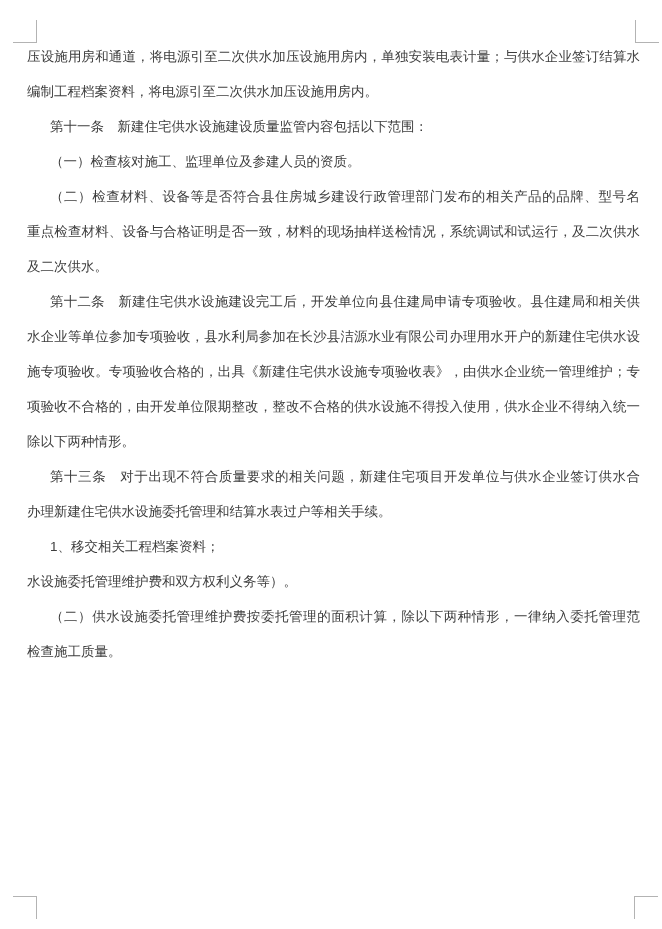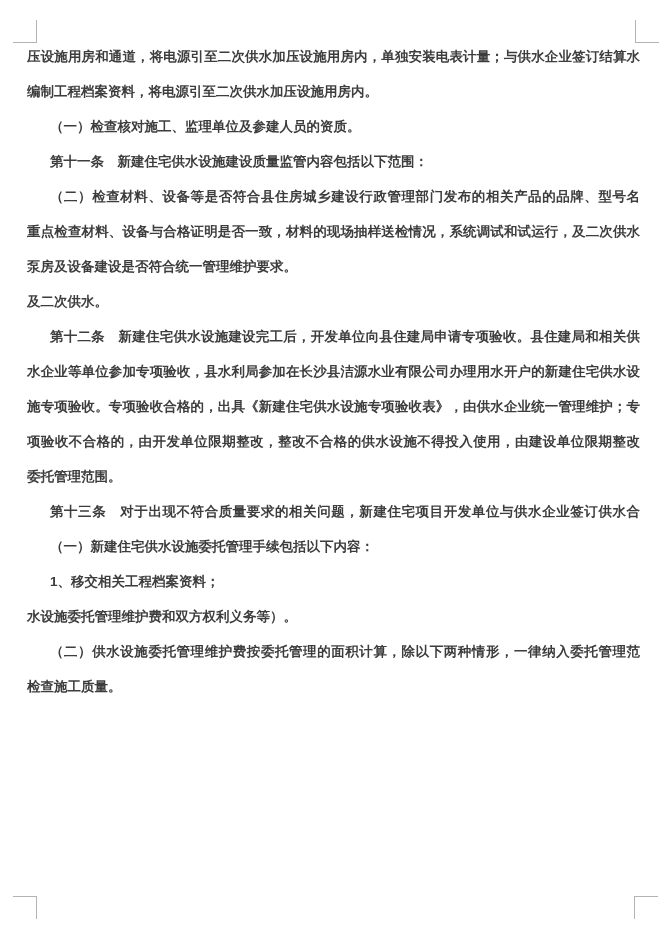--- a/index.html
+++ b/index.html
@@ -4,21 +4,21 @@
 <style>
   html,body{
     margin:0;padding:0;background:#ffffff;
     width:662px;height:929px;overflow:hidden;
     font-family:"Liberation Sans",sans-serif;
   }
   .page{
     position:relative;width:662px;height:929px;background:#ffffff;
   }
   .content{
-    position:absolute;left:27px;top:39px;width:613px;font-weight:bold;
+    position:absolute;left:27px;top:39px;width:613px;
   }
   .line{
     height:35px;line-height:35px;font-size:13.5px;
     color:var(--text-color,#3d3d3d);
     white-space:nowrap;
   }
   .line.indent{text-indent:1.7em;}
   .line.fill{
     white-space:normal;
     text-align:justify;
@@ -35,31 +35,30 @@
 <body>
 
 <div class="page">
   <div class="cropmark tl"></div>
   <div class="cropmark tr"></div>
   <div class="cropmark bl"></div>
   <div class="cropmark br"></div>
   <div class="content">
       <div class="line fill">压设施用房和通道，将电源引至二次供水加压设施用房内，单独安装电表计量；与供水企业签订结算水</div>
       <div class="line">编制工程档案资料，将电源引至二次供水加压设施用房内。</div>
+      <div class="line indent">第十一条　新建住宅供水设施建设质量监管内容包括以下范围：</div>
       <div class="line indent">（一）检查核对施工、监理单位及参建人员的资质。</div>
-      <div class="line indent">第十一条　新建住宅供水设施建设质量监管内容包括以下范围：</div>
       <div class="line indent fill">（二）检查材料、设备等是否符合县住房城乡建设行政管理部门发布的相关产品的品牌、型号名录，</div>
       <div class="line fill">重点检查材料、设备与合格证明是否一致，材料的现场抽样送检情况，系统调试和试运行，及二次供水</div>
-      <div class="line">泵房及设备建设是否符合统一管理维护要求。</div>
       <div class="line">及二次供水。</div>
       <div class="line indent fill">第十二条　新建住宅供水设施建设完工后，开发单位向县住建局申请专项验收。县住建局和相关供</div>
       <div class="line fill">水企业等单位参加专项验收，县水利局参加在长沙县洁源水业有限公司办理用水开户的新建住宅供水设</div>
       <div class="line fill">施专项验收。专项验收合格的，出具《新建住宅供水设施专项验收表》，由供水企业统一管理维护；专</div>
-      <div class="line fill">项验收不合格的，由开发单位限期整改，整改不合格的供水设施不得投入使用，由建设单位限期整改</div>
-      <div class="line">委托管理范围。</div>
+      <div class="line fill">项验收不合格的，由开发单位限期整改，整改不合格的供水设施不得投入使用，供水企业不得纳入统一</div>
+      <div class="line">除以下两种情形。</div>
       <div class="line indent fill">第十三条　对于出现不符合质量要求的相关问题，新建住宅项目开发单位与供水企业签订供水合同、</div>
-      <div class="line indent">（一）新建住宅供水设施委托管理手续包括以下内容：</div>
+      <div class="line">办理新建住宅供水设施委托管理和结算水表过户等相关手续。</div>
       <div class="line indent">1、移交相关工程档案资料；</div>
       <div class="line">水设施委托管理维护费和双方权利义务等）。</div>
       <div class="line indent fill">（二）供水设施委托管理维护费按委托管理的面积计算，除以下两种情形，一律纳入委托管理范围。</div>
       <div class="line">检查施工质量。</div>
     </div>
 </div>
 
 </body></html>

